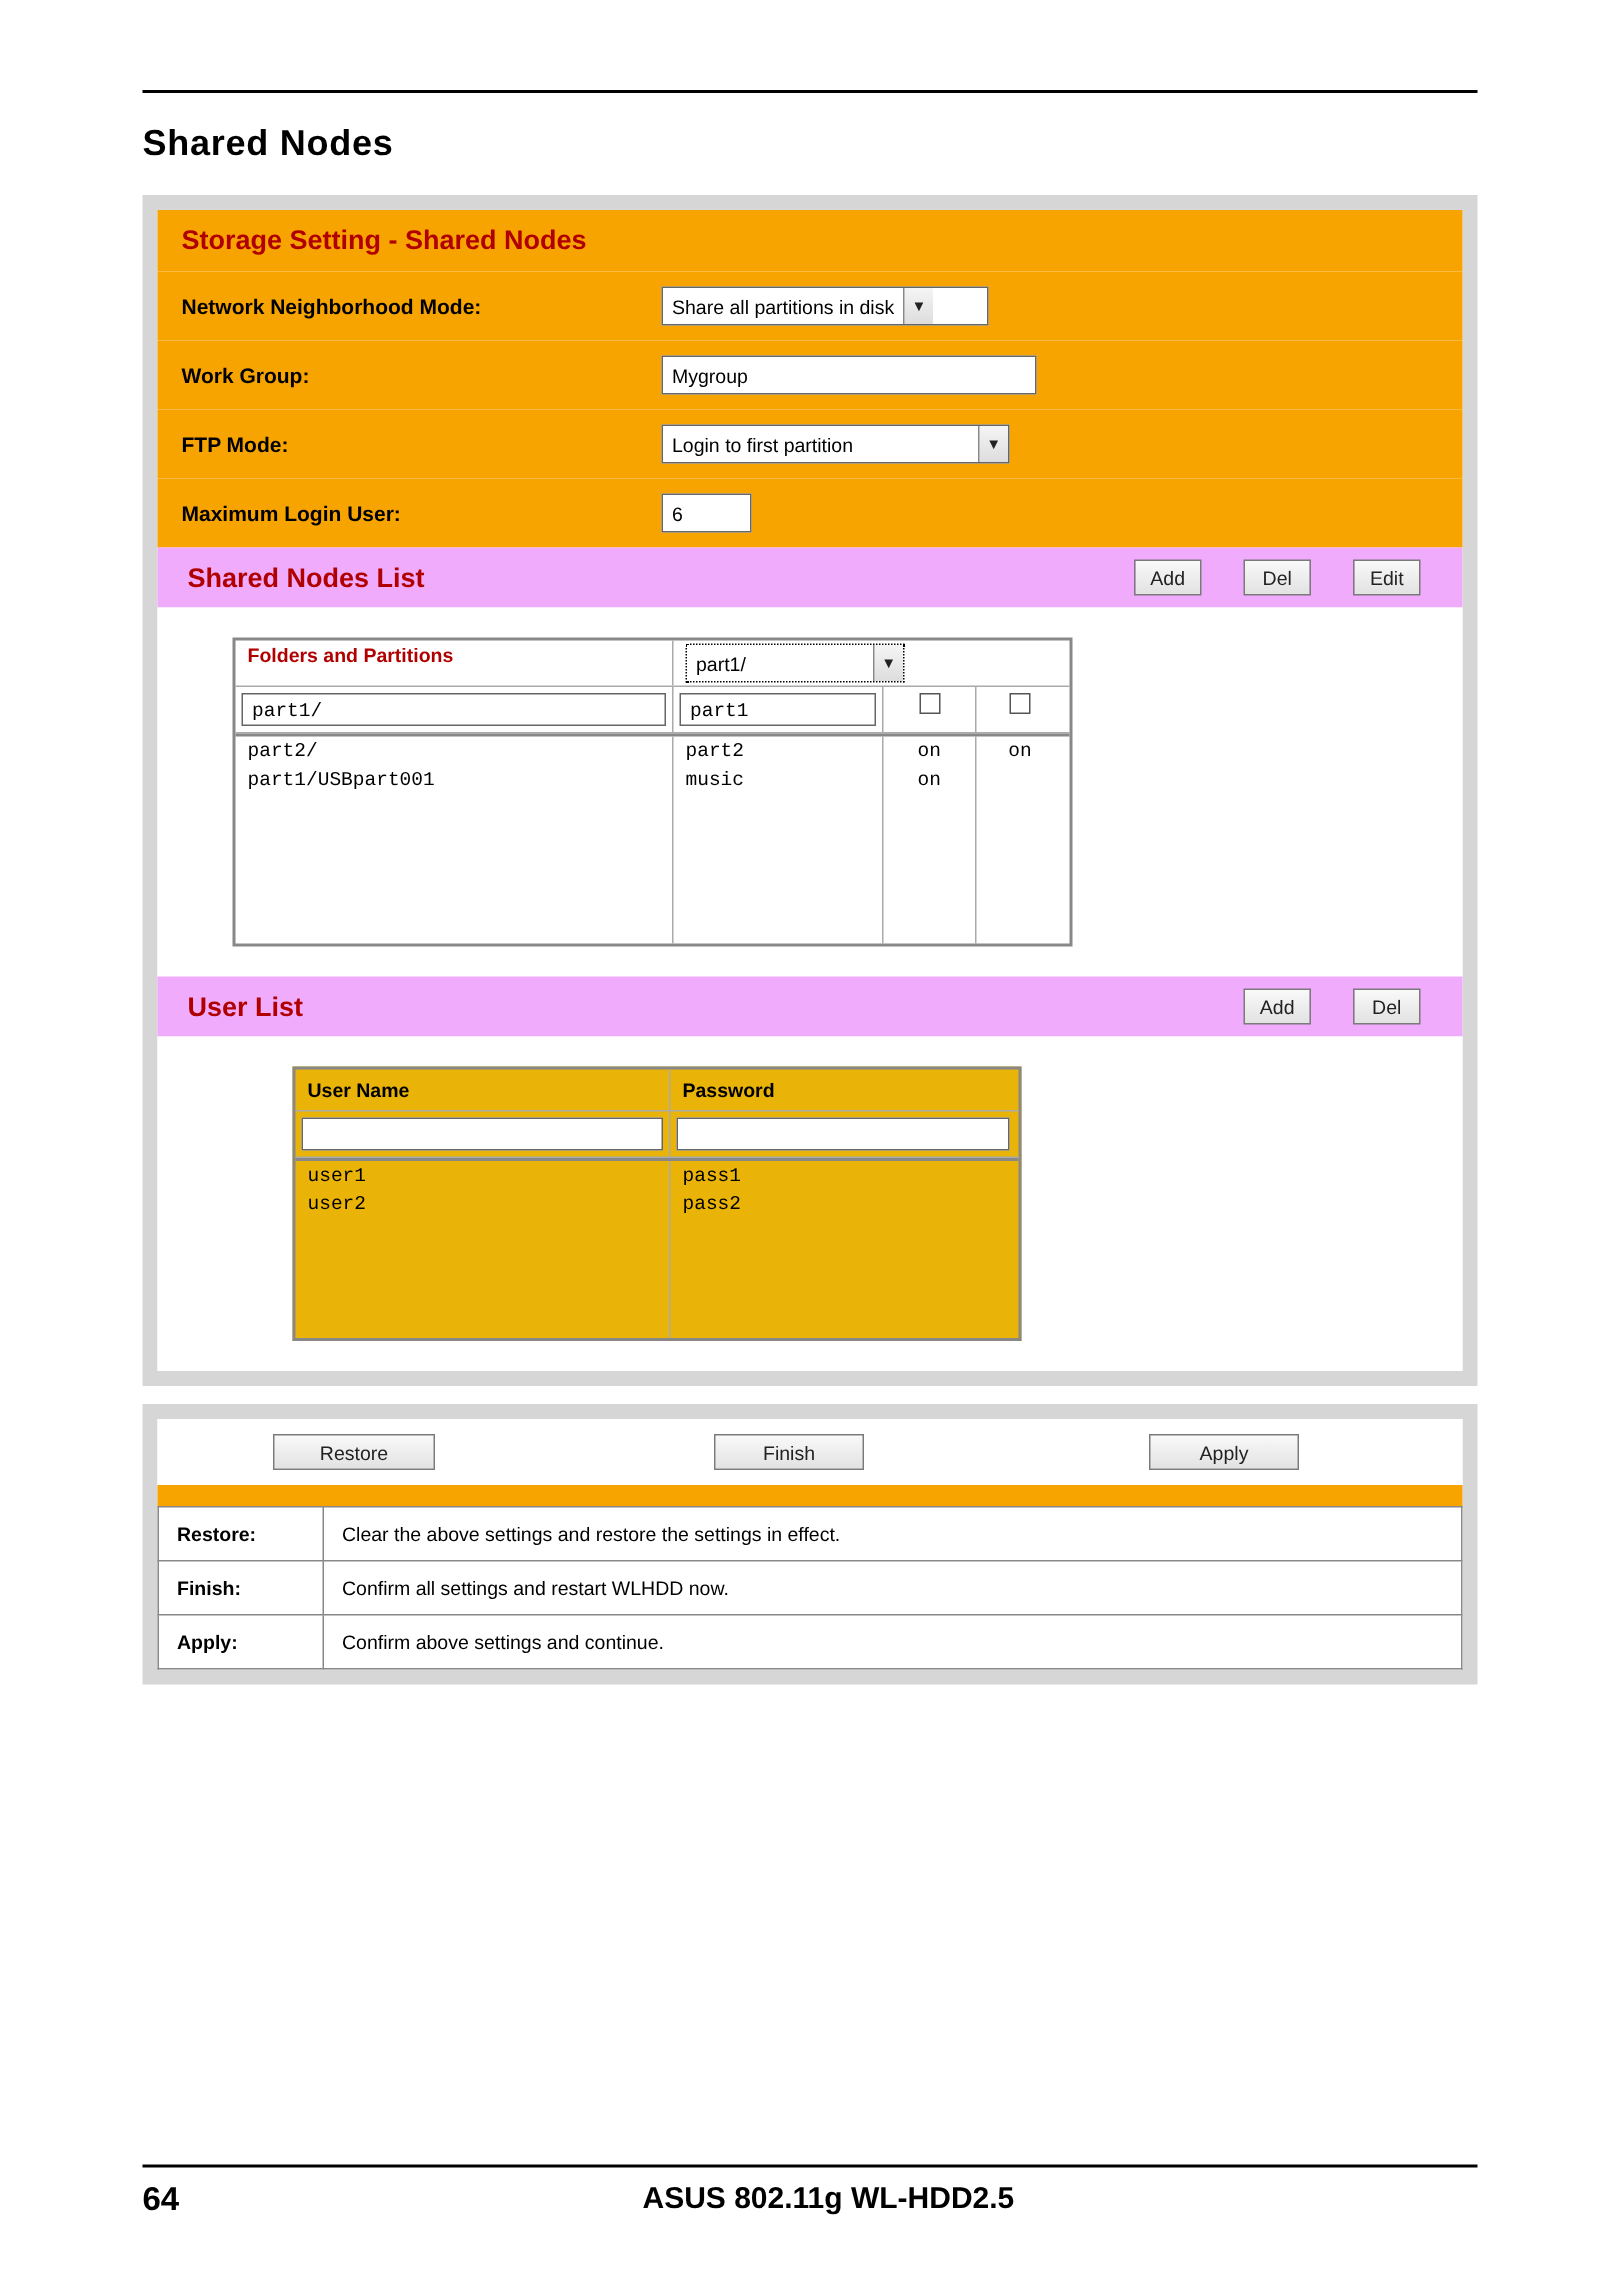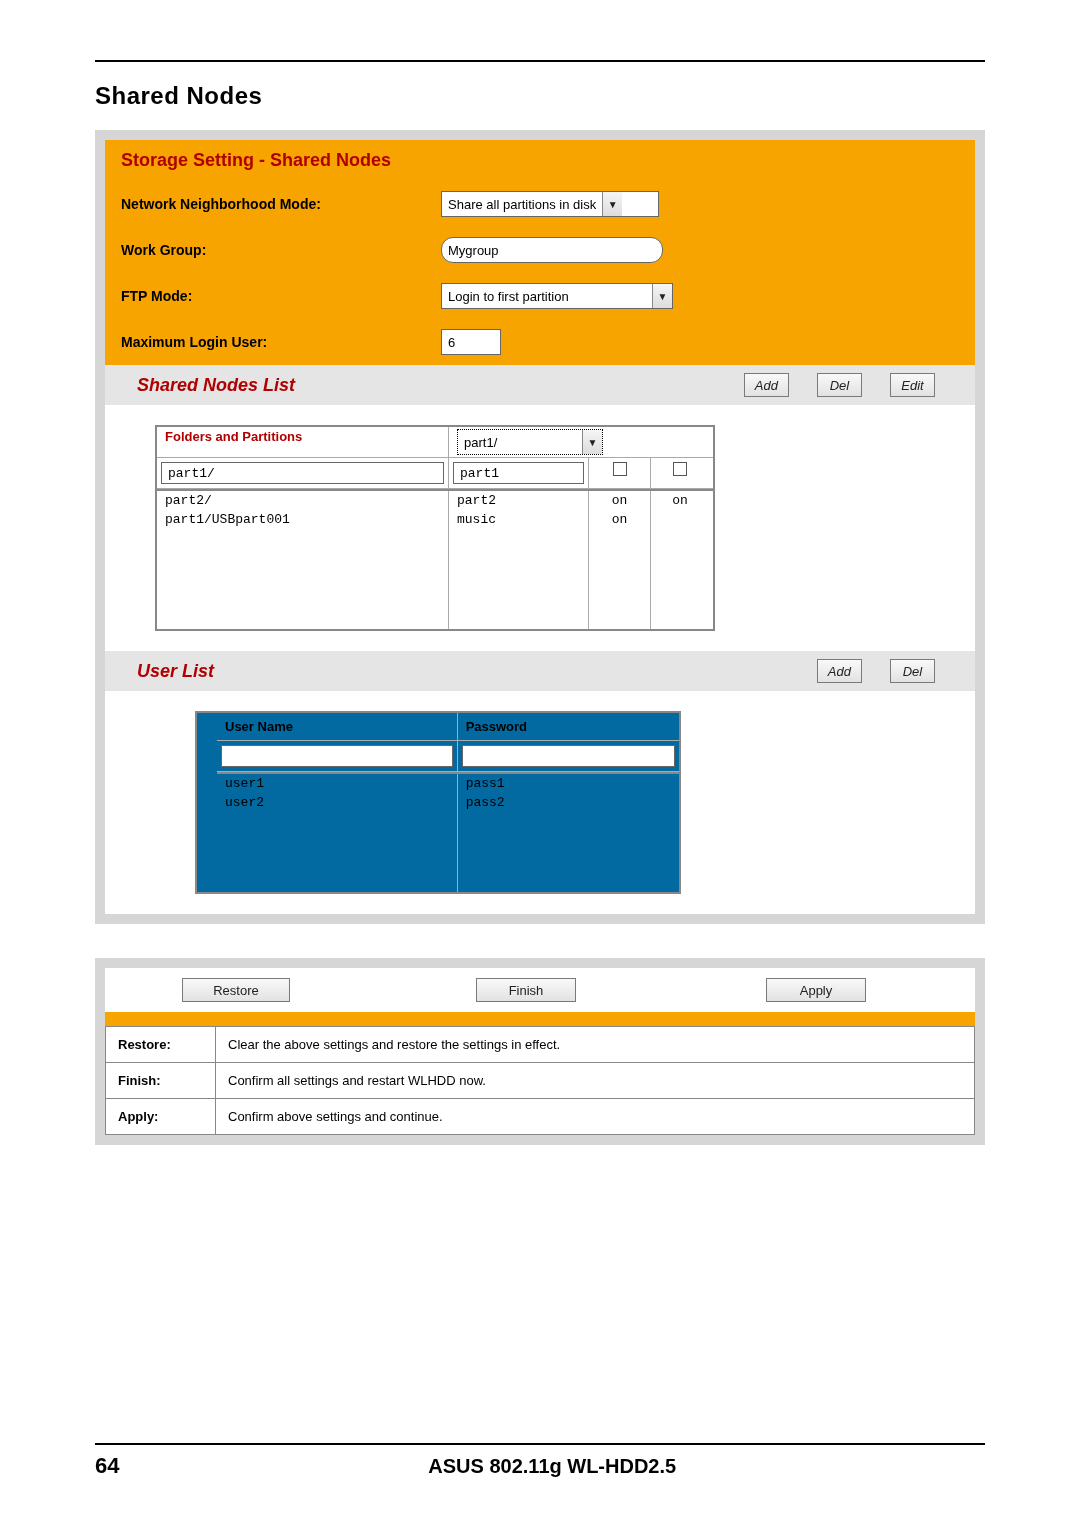--- a/index.html
+++ b/index.html
@@ -15,21 +15,21 @@
     .page-title {
       font-size: 24px;
       font-weight: bold;
       letter-spacing: 0.5px;
       margin-bottom: 20px;
       color: #000;
     }
     .panel {
       border: 10px solid #d6d6d6;
       background: #fff;
-      margin-bottom: 34px;
+      margin-bottom: 12px;
     }
     .amber-header {
       background: #f7a400;
       padding: 10px 16px;
       font-size: 18px;
       font-weight: bold;
       color: #b00000;
       display: flex;
       align-items: center;
     }
@@ -79,25 +79,24 @@
       min-width: 45px;
       padding: 0 10px;
       background: linear-gradient(#f9f9f9,#e2e2e2);
       border: 1px solid #7a7a7a;
       font-size: 13px;
       color: #222;
       margin-right: 28px;
     }
     .btn.wide { min-width: 100px; padding: 0 30px; }
     .list-header-bar {
-      background: #e5e5e5;
-      padding: 8px 32px;
-      display: flex;
-      align-items: center;
-      font-style: italic;
+      background: #f0abfc;
+      padding: 8px 20px;
+      display: flex;
+      align-items: center;
     }
     .list-header-bar .bar-title {
       font-size: 18px;
       font-weight: bold;
       color: #b00000;
       flex: 1;
     }
     .inner-pad { padding: 20px 50px 20px 50px; background:#fff; }
     .nodes-table, .user-table {
       border: 2px solid #888;
@@ -157,21 +156,21 @@
     }
     .desc-table td.key { font-weight: bold; width: 110px; }
     .footer {
       position: absolute;
       left: 95px; right: 95px; bottom: 50px;
     }
     .foot-rule { border-top: 2px solid #000; margin-bottom: 8px; }
     .foot-row { display: flex; align-items: center; }
     .page-num { font-size: 22px; font-weight: bold; }
     .foot-title { flex: 1; text-align: center; font-size: 20px; font-weight: bold; }
-    .user-table2 { border: 2px solid #888; background:#0369a1; width: 486px; padding-left: 20px; }
+    .user-table2 { border: 2px solid #888; background:#eab308; width: 486px; }
   </style>
 </head>
 <body>
 
 <div class="top-rule"></div>
 <div class="page-title">Shared Nodes</div>
 
 <div class="panel">
   <div class="amber-header">
     <span>Storage Setting - Shared Nodes</span>
@@ -183,21 +182,21 @@
       <div class="select-like" style="width:218px;">
         <span class="sel-text">Share all partitions in disk</span>
         <span class="sel-arrow">▼</span>
       </div>
     </div>
   </div>
 
   <div class="settings-row">
     <div class="settings-label">Work Group:</div>
     <div class="settings-control">
-      <input class="text-input" style="width: 222px; border-radius: 12px;" value="Mygroup">
+      <input class="text-input" style="width: 250px;" value="Mygroup">
     </div>
   </div>
 
   <div class="settings-row">
     <div class="settings-label">FTP Mode:</div>
     <div class="settings-control">
       <div class="select-like" style="width:232px;">
         <span class="sel-text" style="flex:1;">Login to first partition</span>
         <span class="sel-arrow">▼</span>
       </div>

